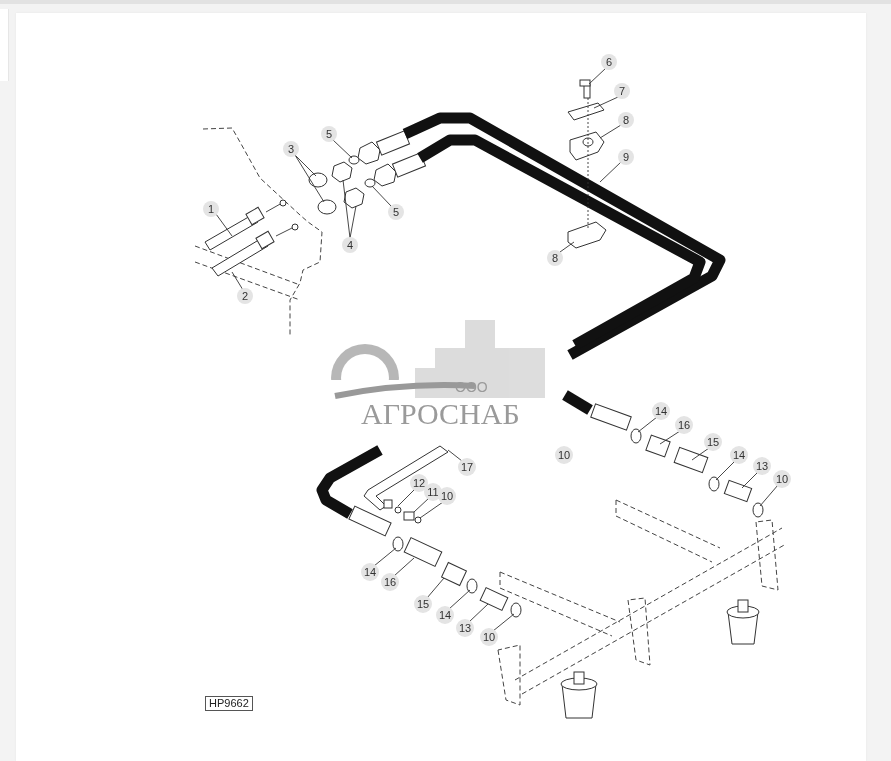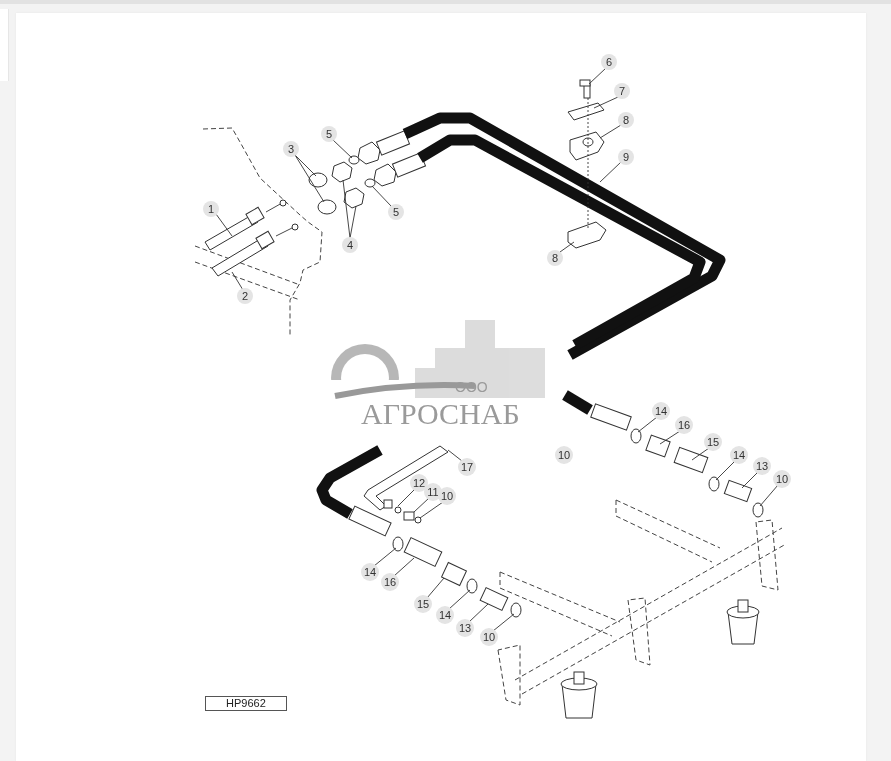--- a/index.html
+++ b/index.html
@@ -16,21 +16,21 @@
     background:#ffffff; box-shadow:0 0 2px rgba(0,0,0,0.06);
   }
   svg.diagram { position:absolute; left:0; top:0; }
   .callout-circle { fill:#e4e4e4; stroke:none; }
   .callout-text { font-family:"Liberation Sans", sans-serif; font-size:11px; fill:#333; text-anchor:middle; dominant-baseline:central; }
   .leader { stroke:#333; stroke-width:0.9; fill:none; }
   .part { fill:#fff; stroke:#333; stroke-width:1; }
   .dash { stroke:#444; stroke-width:1; fill:none; stroke-dasharray:5 3; }
   .hose { stroke:#111; stroke-width:11; fill:none; stroke-linejoin:round; stroke-linecap:butt; }
   .ref-box {
-    position:absolute; left:205px; top:696px; padding:0 20px;
+    position:absolute; left:205px; top:696px; padding:0 3px;
     border:1px solid #555; font-size:11px; color:#222; background:#fff; line-height:13px;
   }
   .watermark { position:absolute; left:325px; top:318px; width:240px; height:120px; }
   .wm-text { font-family:"Liberation Serif", serif; font-size:30px; fill:#9a9a9a; }
   .wm-ooo { font-family:"Liberation Sans", sans-serif; font-size:14px; fill:#9a9a9a; }
 </style>
 </head>
 <body>
 
 <div class="topbar"></div>

